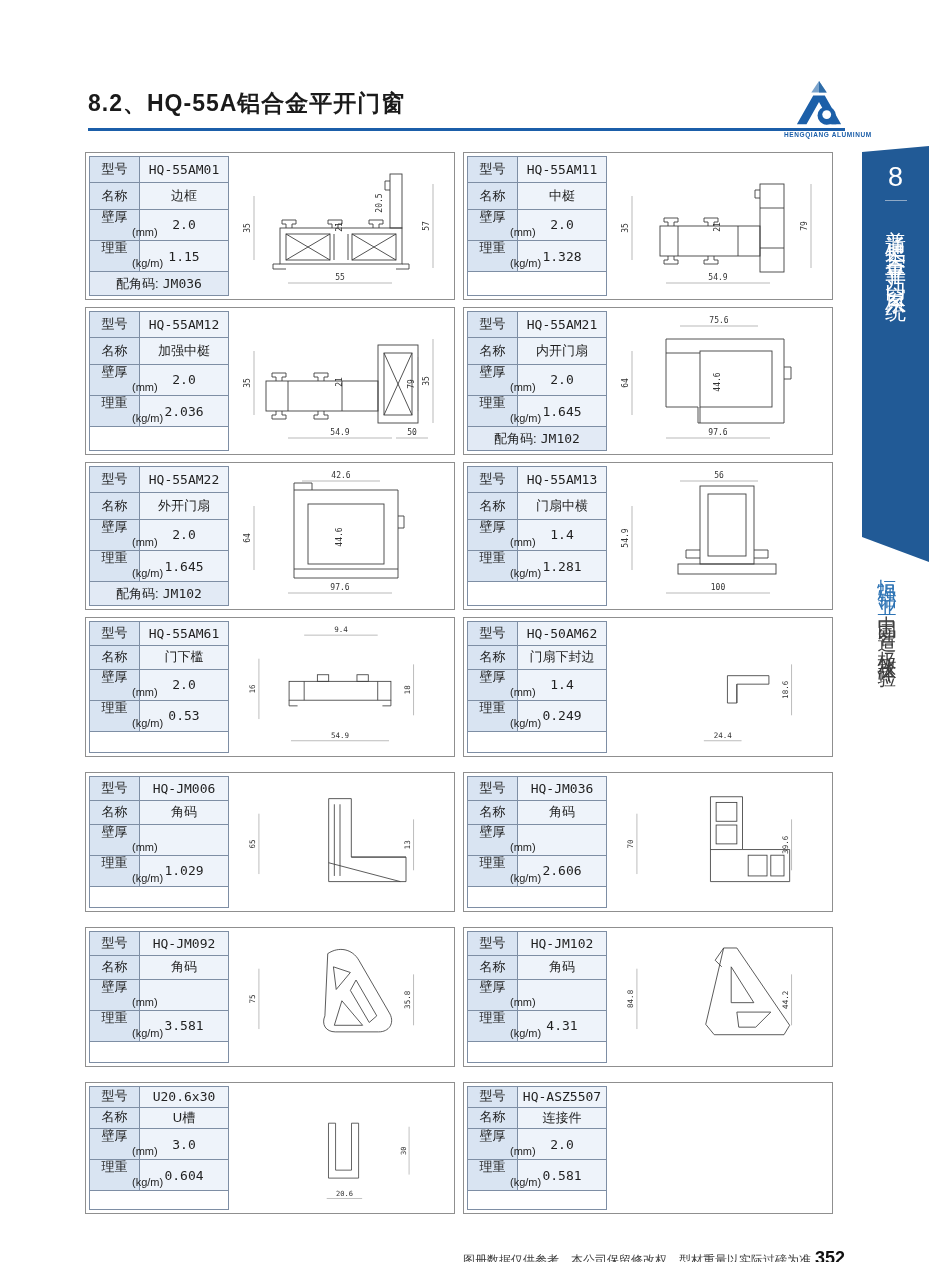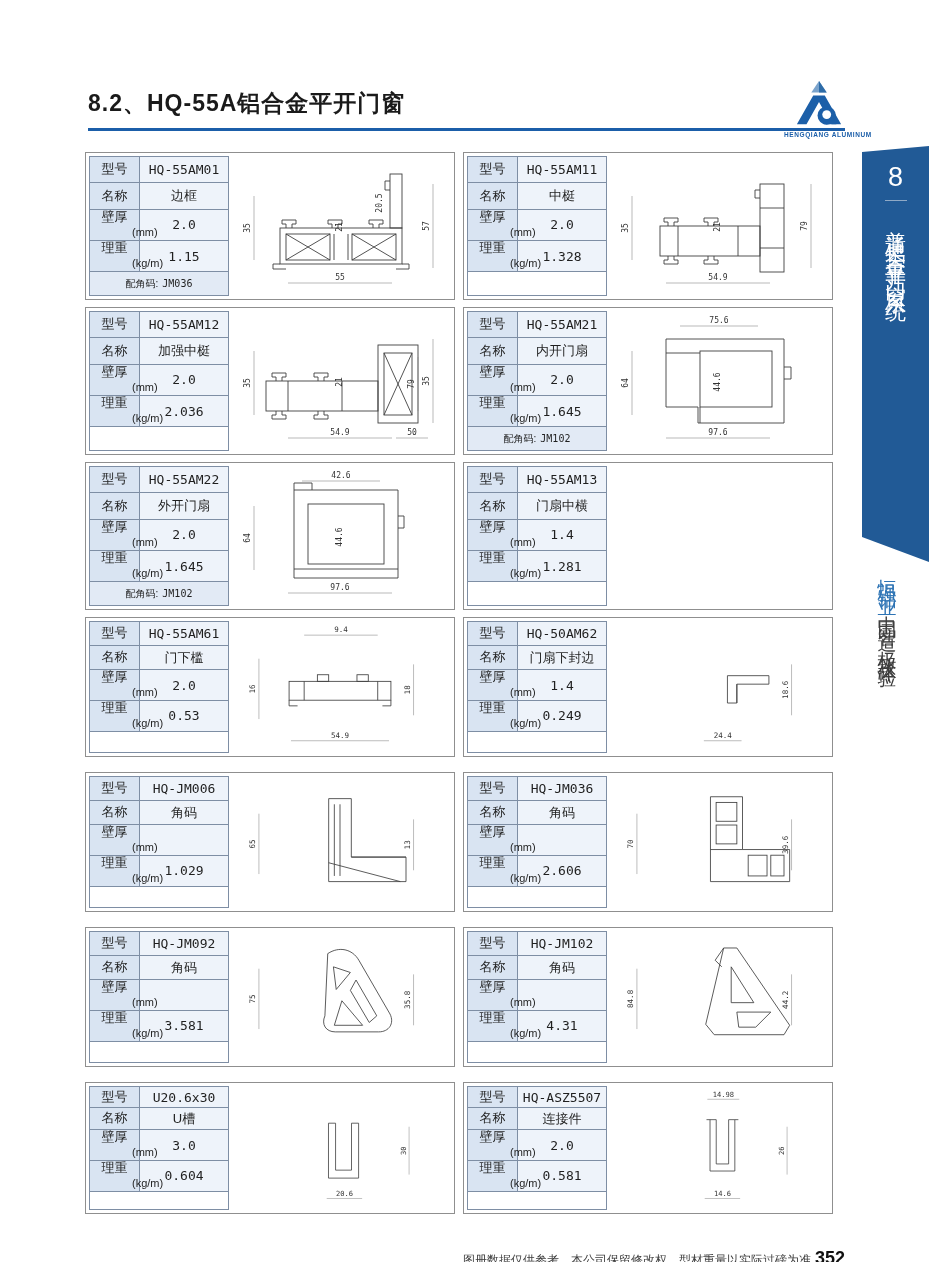--- a/index.html
+++ b/index.html
@@ -41,21 +41,21 @@
   .card{box-sizing:border-box;width:calc(50% - 4px);height:100%;border:1px solid var(--card-border);
         background:#fff;display:flex;padding:3px;}
   .spec{border-collapse:collapse;table-layout:fixed;width:140px;height:100%;flex:none;}
   .spec td{border:1px solid var(--table-border);padding:0 2px;text-align:center;vertical-align:middle;}
   .spec .lbl{width:50px;background:var(--table-label-bg);font-size:13px;line-height:1.15;}
   .spec .lbl .unit{font-size:11px;padding-left:40px;}
   .spec .val{background:var(--table-value-bg);font-size:13px;
              font-family:"DejaVu Sans Mono",monospace;}
   .spec .val.cn{font-family:"Liberation Sans",sans-serif;}
   .tr-a{height:19%;padding-left:28px;} .tr-b{height:22.5%;} .tr-c{height:17%;}
-  .spec .corner{font-size:10px;background:#fff;}
+  .spec .corner{font-size:13px;background:#fff;}
   .spec .corner.has-code{background:#e2eaf5;}
   .spec .corner .cc{font-family:"DejaVu Sans Mono",monospace;margin-left:4px;}
 
   .drawing{flex:1;height:100%;overflow:hidden;}
   .drawing svg{width:100%;height:100%;display:block;}
   .drawing rect,.drawing line,.drawing path,.drawing polygon,.drawing polyline{
       fill:none;stroke:#3f3f3f;stroke-width:.9;}
   .drawing .dimln{stroke:#8a8a8a;stroke-width:.6;}
   .drawing text.dim{fill:#333;stroke:none;font-size:8px;
       font-family:"DejaVu Sans Mono",monospace;}
@@ -374,20 +374,35 @@
         </tr>
         <tr class="tr-b">
           <td class="lbl"><span>理重</span><br><span class="unit">(kg/m)</span></td>
           <td class="val">1.281</td>
         </tr>
         <tr class="tr-c">
           <td class="corner" colspan="2"><span class="cp"></span><span class="cc"></span></td>
         </tr>
       </tbody>
     </table>
+    <div class="drawing">
+            <svg viewBox="0 0 220 140" preserveAspectRatio="xMidYMid meet">
+              <rect x="92" y="20" width="54" height="78"></rect>
+              <rect x="100" y="28" width="38" height="62"></rect>
+              <rect x="70" y="98" width="98" height="10"></rect>
+              <path d="M92,84 h-14 v8 h14"></path>
+              <path d="M146,84 h14 v8 h-14"></path>
+              <line class="dimln" x1="72" y1="15" x2="150" y2="15"></line>
+              <text class="dim" x="111" y="12" text-anchor="middle">56</text>
+              <line class="dimln" x1="24" y1="40" x2="24" y2="104"></line>
+              <text class="dim" x="20" y="72" text-anchor="middle" transform="rotate(-90 20 72)">54.9</text>
+              <line class="dimln" x1="58" y1="127" x2="162" y2="127"></line>
+              <text class="dim" x="110" y="124" text-anchor="middle">100</text>
+            </svg>
+          </div>
   </div>
       </div>
       <div class="card-row" style="height: 140px; margin-bottom: 15px;">
         <div class="card">
     <table class="spec">
       <colgroup>
               <col style="width:50px">
               <col>
             </colgroup>
       <tbody>
@@ -703,33 +718,20 @@
         </tr>
         <tr class="tr-b">
           <td class="lbl"><span>理重</span><br><span class="unit">(kg/m)</span></td>
           <td class="val">0.581</td>
         </tr>
         <tr class="tr-c">
           <td class="corner" colspan="2"><span class="cp"></span><span class="cc"></span></td>
         </tr>
       </tbody>
     </table>
-    <div class="drawing">
-            <svg viewBox="0 0 220 140" preserveAspectRatio="xMidYMid meet">
-              <path d="M101,38 v58 h28 v-58 h-7 v50 h-14 v-50 z"></path>
-              <path d="M101,38 h-4"></path>
-              <path d="M129,38 h4"></path>
-              <line class="dimln" x1="98" y1="15" x2="134" y2="15"></line>
-              <text class="dim" x="116" y="12" text-anchor="middle">14.98</text>
-              <line class="dimln" x1="188" y1="46" x2="188" y2="100"></line>
-              <text class="dim" x="184" y="73" text-anchor="middle" transform="rotate(-90 184 73)">26</text>
-              <line class="dimln" x1="95" y1="127" x2="135" y2="127"></line>
-              <text class="dim" x="115" y="124" text-anchor="middle">14.6</text>
-            </svg>
-          </div>
   </div>
       </div>
     </div>
 
   <div class="footer">
     <span class="footer-note">图册数据仅供参考，本公司保留修改权，型材重量以实际过磅为准</span>
     <span class="page-number">352</span>
   </div>
 
 </div>

